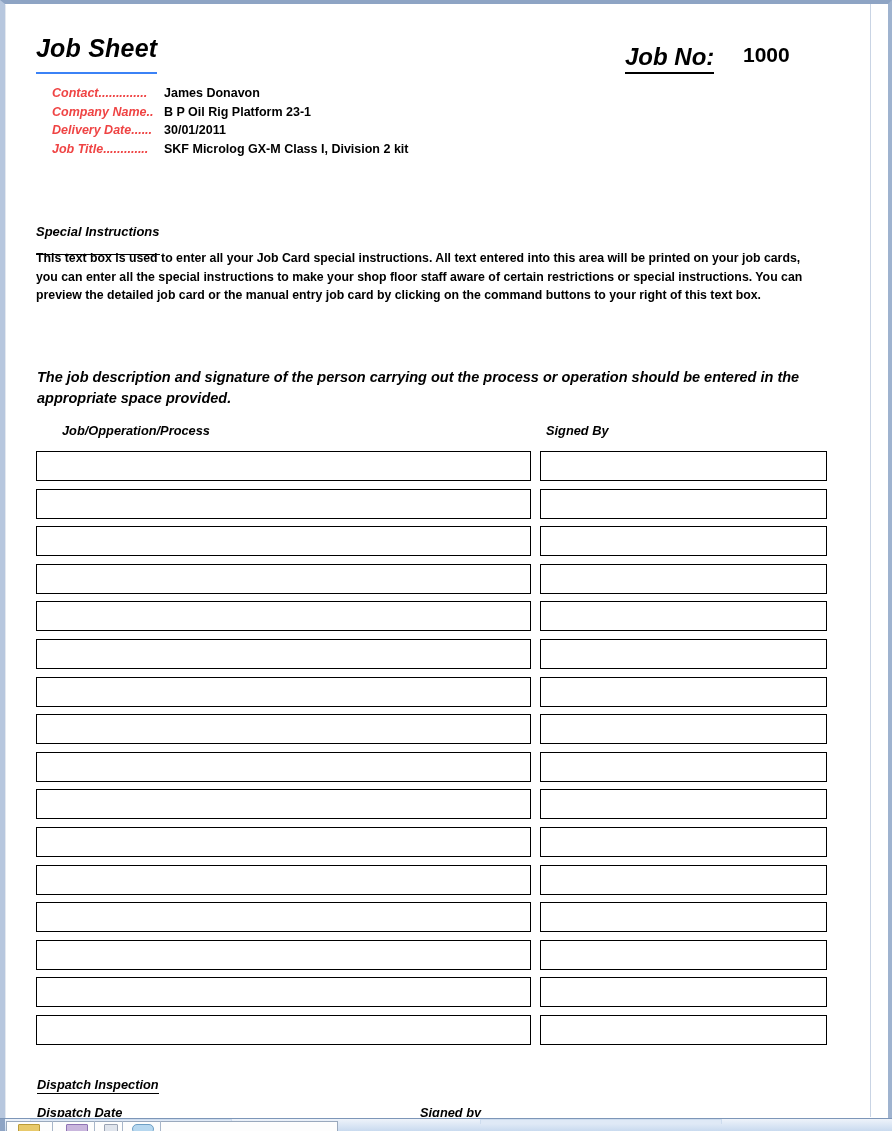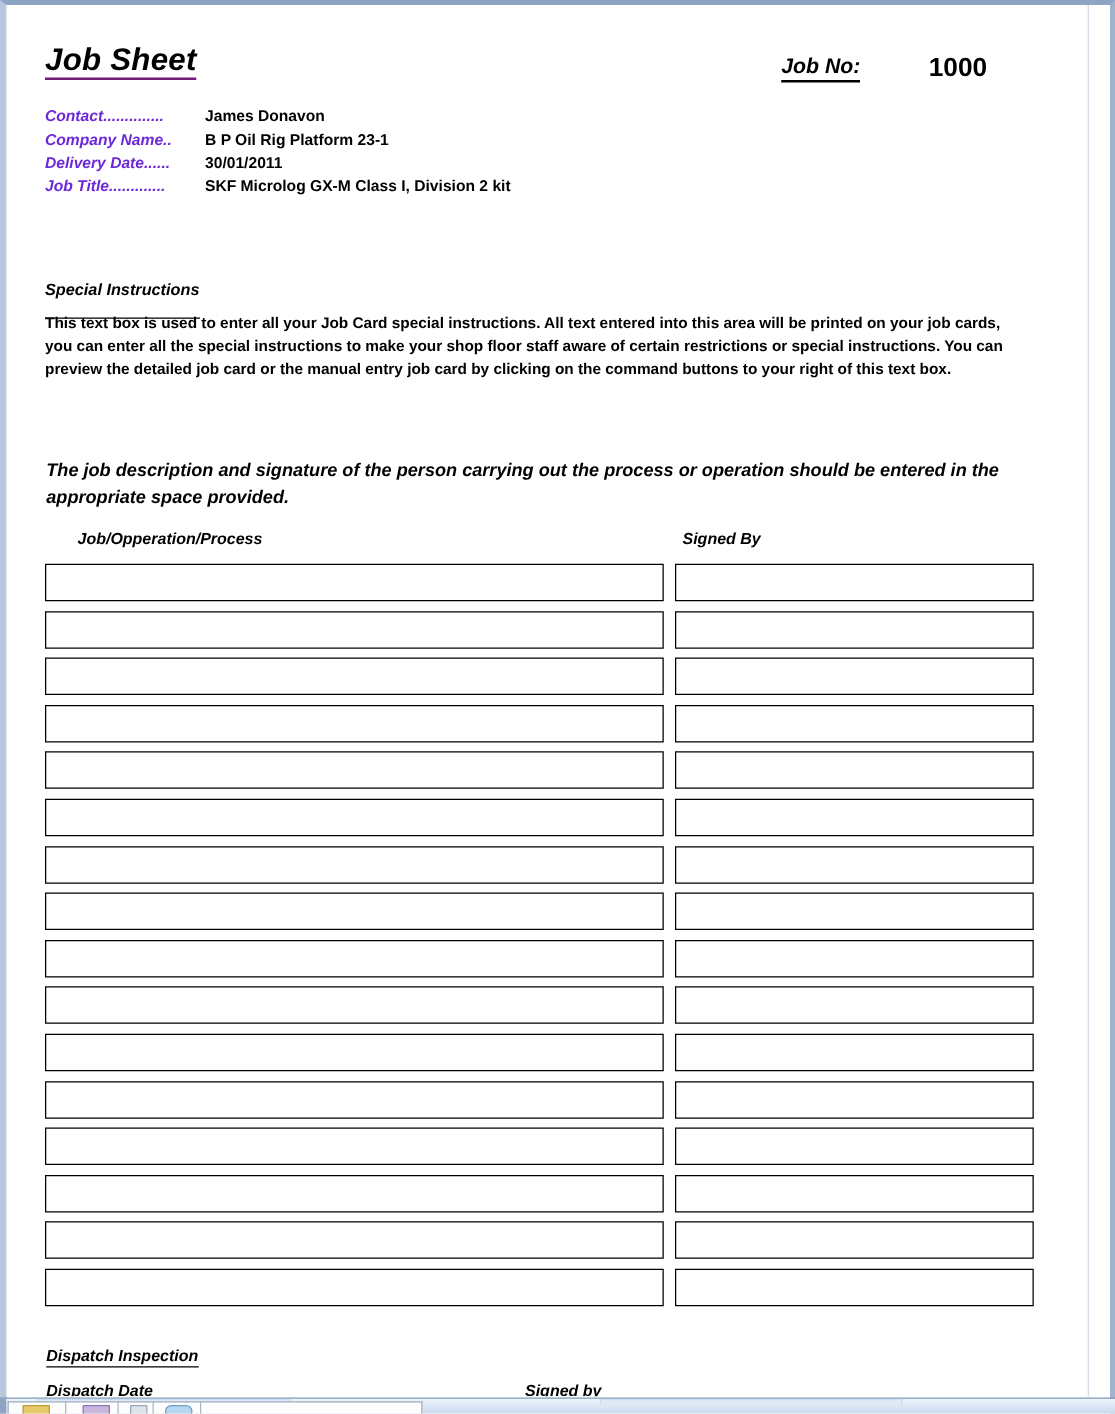--- a/index.html
+++ b/index.html
@@ -65,29 +65,29 @@
   
   .doc-title {
     position: absolute;
     left: 30px;
     top: 30px;
     font-size: 25px;
     font-weight: bold;
     font-style: italic;
     letter-spacing: 0.2px;
     color: #000;
-    border-bottom: 2px solid #701a75;
-    padding-bottom: 1px;
+    border-bottom: 2px solid #3b82f6;
+    padding-bottom: 11px;
     line-height: 1.05;
   }
   .jobno-label {
     position: absolute;
     left: 619px;
     top: 38px;
-    font-size: 17px;
+    font-size: 24px;
     font-weight: bold;
     font-style: italic;
     color: #000;
     border-bottom: 2px solid #000;
     padding-bottom: 1px;
   }
   .jobno-value {
     position: absolute;
     left: 737px;
     top: 38px;
@@ -104,27 +104,27 @@
     width: 700px;
   }
   .meta-row {
     display: block;
     height: 18.6px;
     position: relative;
     white-space: nowrap;
   }
   .meta-label {
     position: absolute;
-    left: 0;
+    left: 16px;
     top: 0;
     width: 132px;
     font-size: 12.5px;
     font-weight: bold;
     font-style: italic;
-    color: #6d28d9;
+    color: #ef4444;
   }
   .meta-value {
     position: absolute;
     left: 128px;
     top: 0;
     font-size: 12.5px;
     font-weight: bold;
     color: #000;
   }
 

